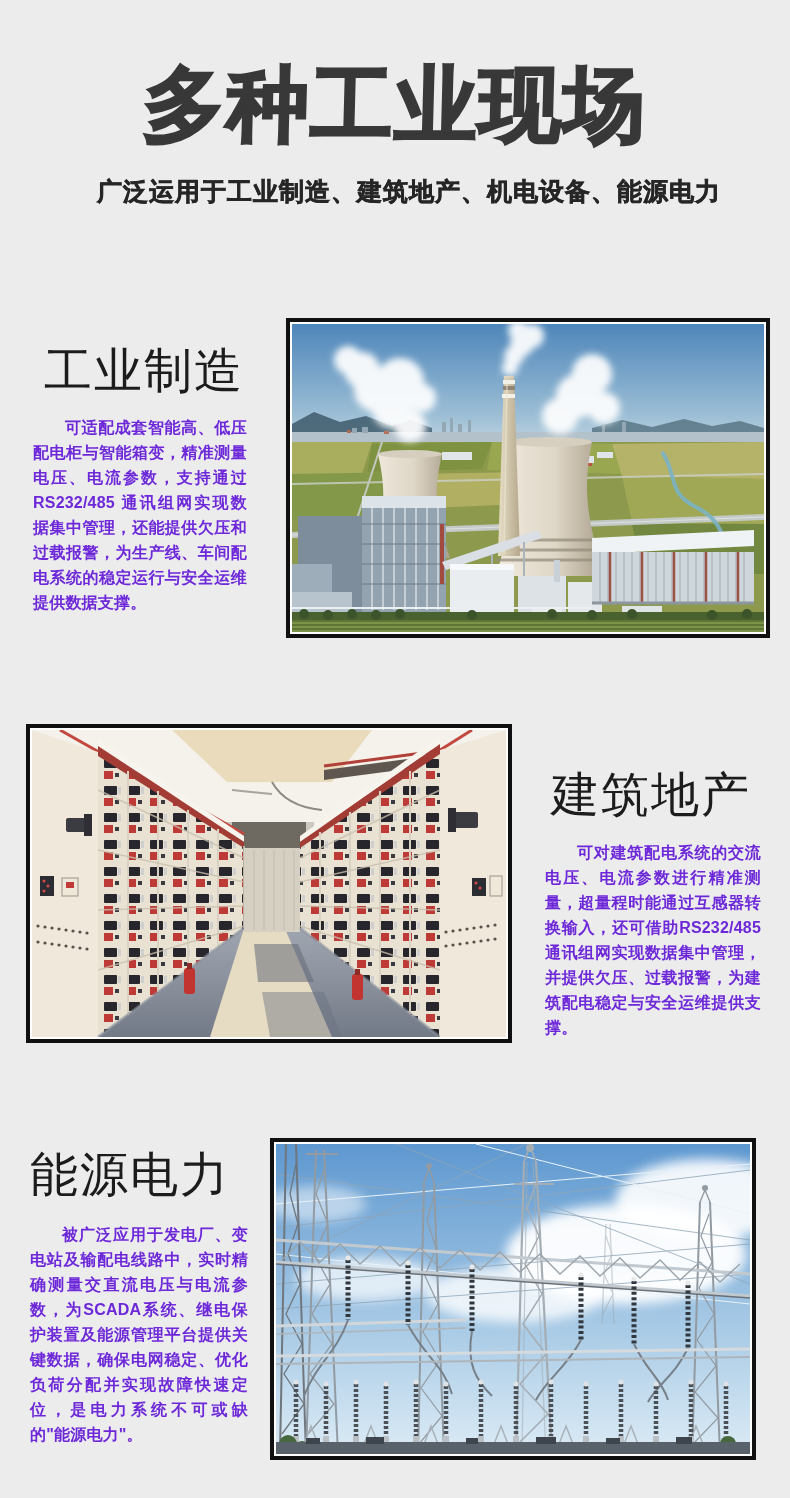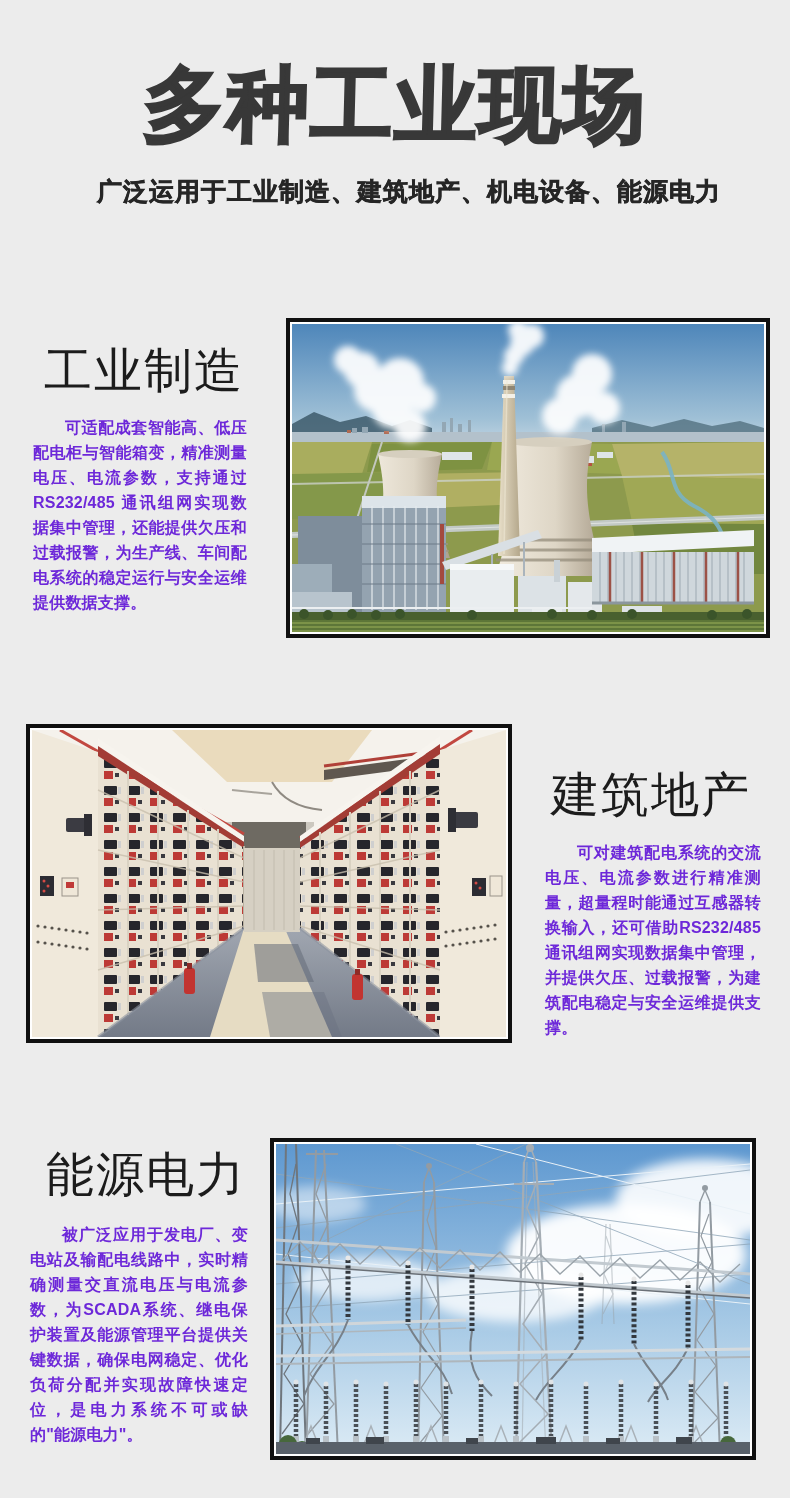--- a/index.html
+++ b/index.html
@@ -17,21 +17,21 @@
   .sec-body{font-size:16px;line-height:25px;font-weight:700;color:#6d28d9;text-align:justify;
       text-indent:32px;letter-spacing:0.2px;}
   .frame{border:4px solid #101010;background:#ffffff;padding:2px;box-sizing:content-box;}
   .frame svg{display:block;}
   .t1{left:44px;top:346px;}
   .b1{left:33px;top:415px;width:214px;}
   .p1{left:286px;top:318px;}
   .p2{left:26px;top:724px;}
   .t2{left:551px;top:770px;}
   .b2{left:545px;top:840px;width:216px;}
-  .t3{left:46px;top:1150px;}
+  .t3{left:30px;top:1150px;}
   .b3{left:30px;top:1222px;width:218px;}
   .p3{left:270px;top:1138px;}
 </style>
 </head>
 <body>
 
 <div id="page">
 
   <div class="abs hero-title">多种工业现场</div>
   <div class="abs hero-sub hero-sub1">广泛运用于工业制造、建筑地产、机电设备、能源电力</div>

